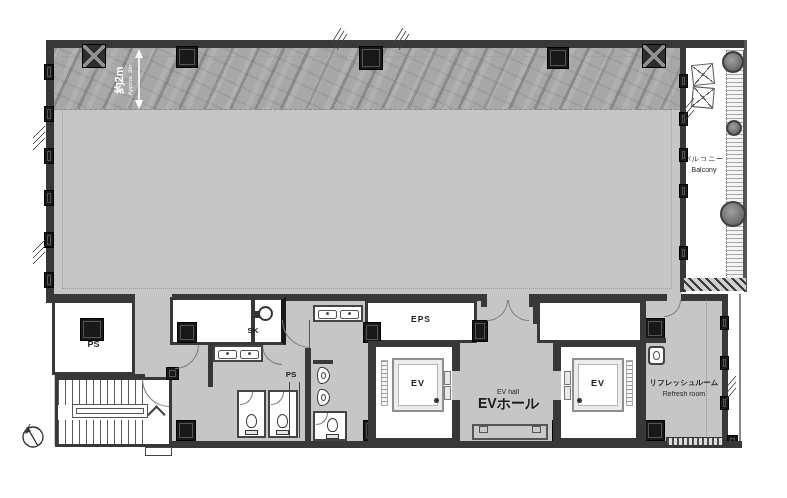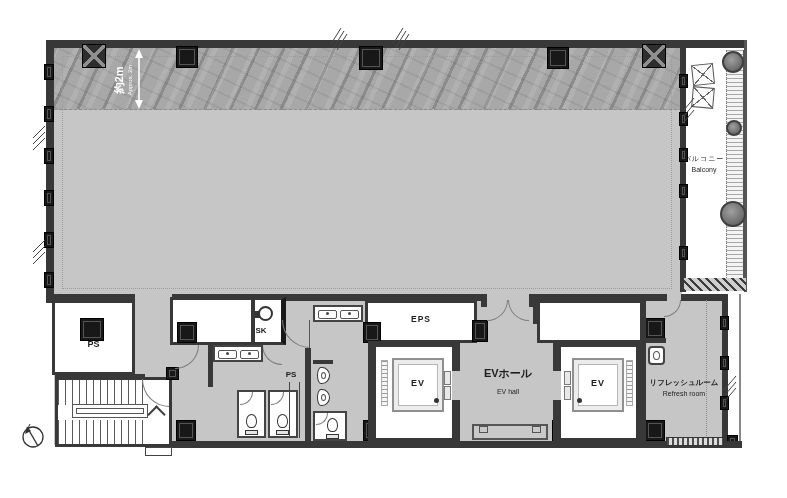--- a/index.html
+++ b/index.html
@@ -134,21 +134,21 @@
   <div class="arc" style="left:142px;top:379px;width:27px;height:28px;border-left-width:1px;border-bottom-width:1px;border-bottom-left-radius:100%;"></div>
   <div class="room2" style="left:145px;top:447px;width:27px;height:9px;border-width:1px;"></div>
 
   <div class="room" style="left:170px;top:297px;width:84px;height:48px;"></div>
   <div class="col" style="left:177px;top:322px;width:20px;height:21px;"></div>
   <div class="arc" style="left:175px;top:345px;width:24px;height:24px;border-right-width:1px;border-bottom-width:1px;border-bottom-right-radius:100%;"></div>
 
   <div class="room" style="left:252px;top:297px;width:34px;height:48px;border-right:5px solid #181818;"></div>
   <div style="left:258px;top:306px;width:15px;height:15px;border:2px solid #333;border-radius:50%;background:#fff;"></div>
   <div style="left:255px;top:311px;width:5px;height:7px;background:#333;"></div>
-  <div class="lbl b" style="left:244px;top:327px;width:34px;font-size:8px;">SK</div>
+  <div class="lbl b" style="left:236px;top:327px;width:34px;font-size:8px;">SK</div>
   <div class="arc" style="left:262px;top:345px;width:20px;height:20px;border-left-width:1px;border-bottom-width:1px;border-bottom-left-radius:100%;"></div>
 
   <div class="wall" style="left:208px;top:345px;width:5px;height:42px;"></div>
   <div class="room2" style="left:213px;top:345px;width:50px;height:17px;">
     <div class="basin" style="left:3px;top:3px;width:19px;height:9px;">
         <i></i>
       </div>
     <div class="basin" style="left:25px;top:3px;width:19px;height:9px;">
         <i></i>
       </div>
@@ -225,21 +225,21 @@
 
   <div class="wall" style="left:553px;top:341px;width:8px;height:30px;"></div>
   <div class="wall" style="left:553px;top:400px;width:8px;height:45px;"></div>
   <div class="wall" style="left:481px;top:294px;width:6px;height:13px;"></div>
   <div class="wall" style="left:529px;top:294px;width:6px;height:13px;"></div>
   <div class="arc" style="left:487px;top:300px;width:21px;height:21px;border-right-width:1px;border-bottom-width:1px;border-bottom-right-radius:100%;"></div>
   <div class="arc" style="left:508px;top:300px;width:21px;height:21px;border-left-width:1px;border-bottom-width:1px;border-bottom-left-radius:100%;"></div>
   <div style="left:472px;top:424px;width:76px;height:16px;border:2px solid #555;background:#c9c9c9;"></div>
   <div style="left:479px;top:426px;width:9px;height:7px;background:#c9c9c9;border:1px solid #555;"></div>
   <div style="left:532px;top:426px;width:9px;height:7px;background:#c9c9c9;border:1px solid #555;"></div>
-  <div class="lbl b" style="left:478px;top:368px;width:60px;font-size:11px;">EVホール</div>
+  <div class="lbl b" style="left:478px;top:396px;width:60px;font-size:14px;">EVホール</div>
   <div class="lbl" style="left:483px;top:388px;width:50px;font-size:7px;">EV hall</div>
 
   <div style="left:561px;top:347px;width:75px;height:92px;background:#fff;"></div>
   <div class="wall" style="left:636px;top:341px;width:8px;height:104px;"></div>
   <div class="wall" style="left:553px;top:341px;width:91px;height:6px;"></div>
   <div class="wall" style="left:553px;top:438px;width:91px;height:7px;"></div>
   <div class="rail" style="left:626px;top:360px;width:7px;height:46px;"></div>
   <div class="car" style="left:572px;top:358px;width:52px;height:54px;">
       <div class="in"></div>
     </div>

